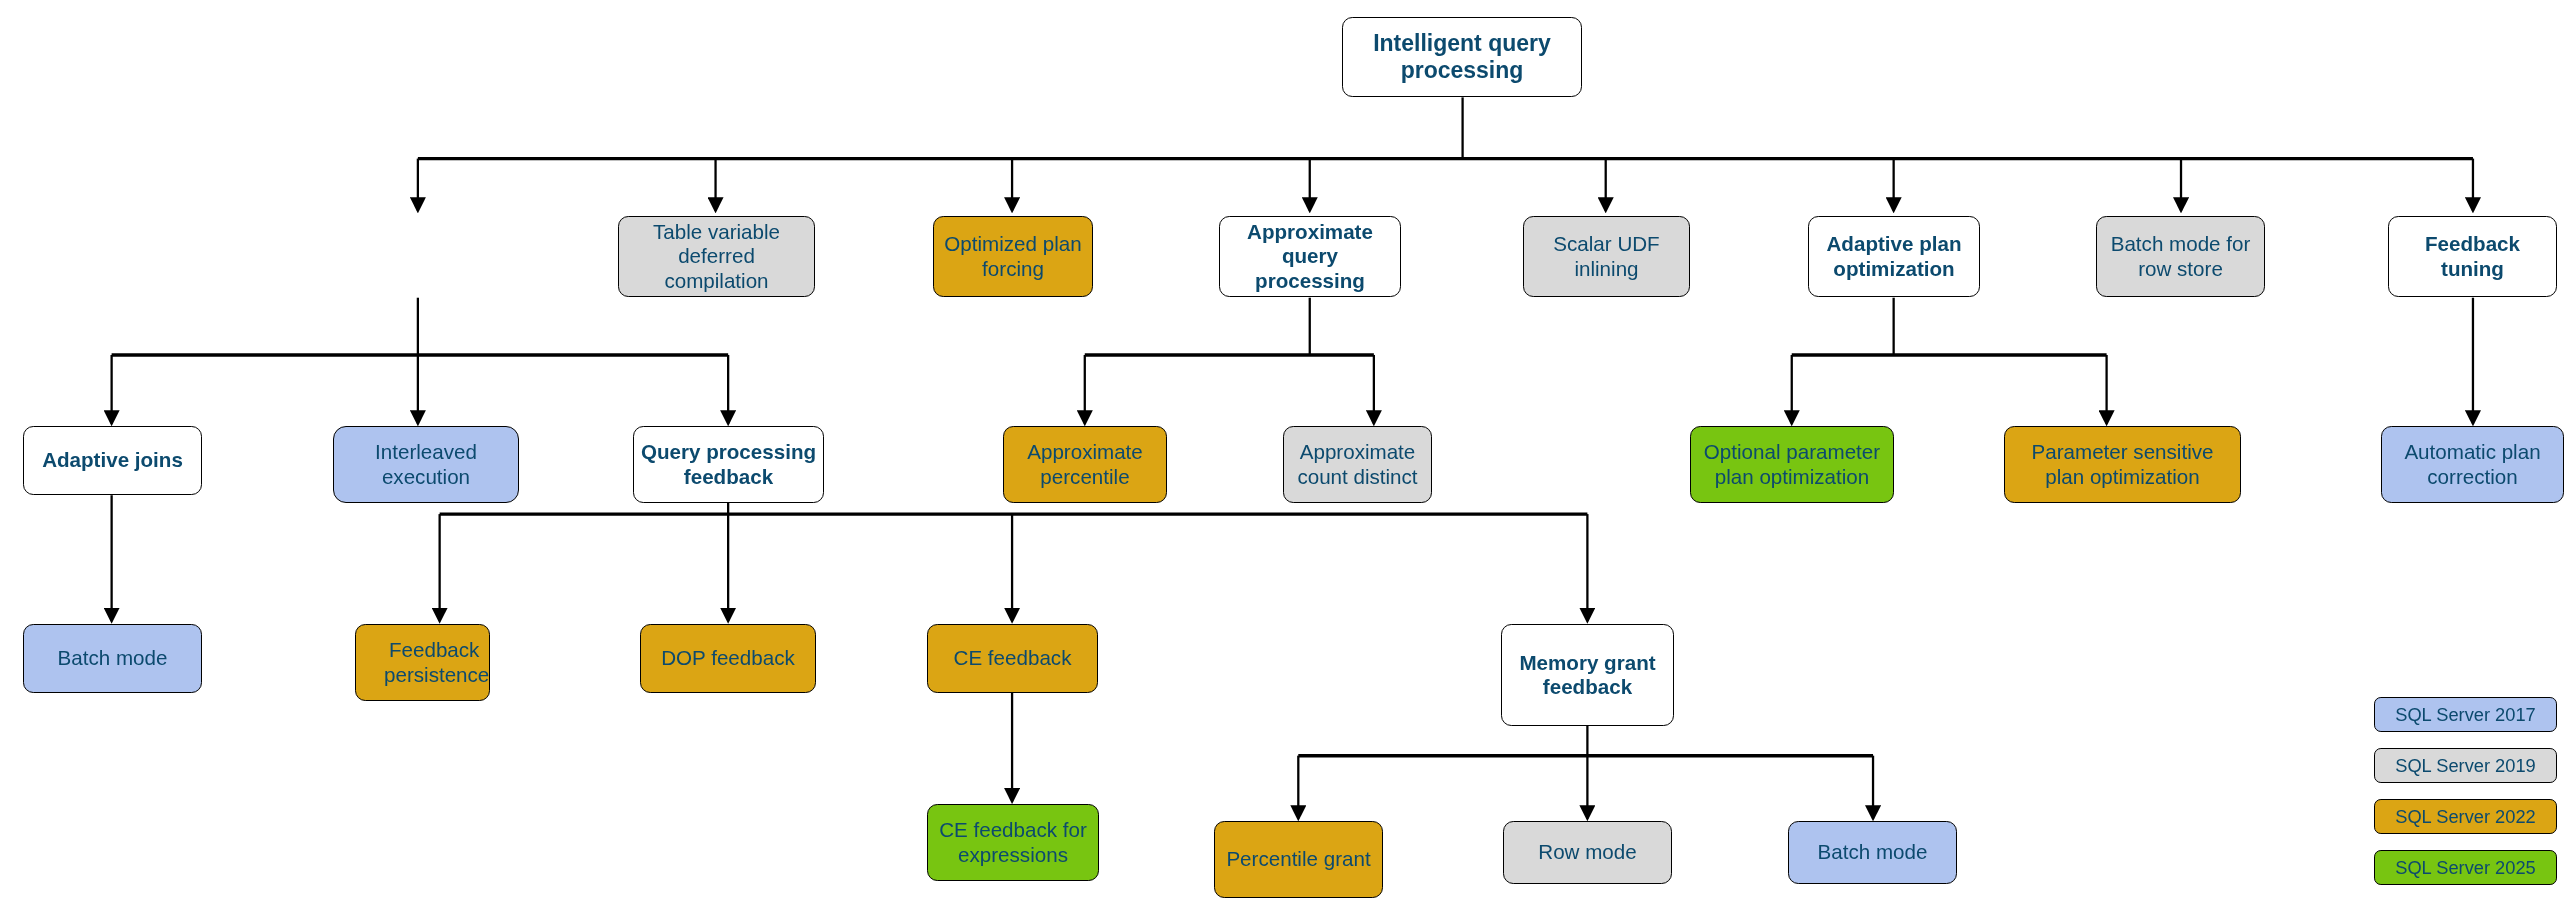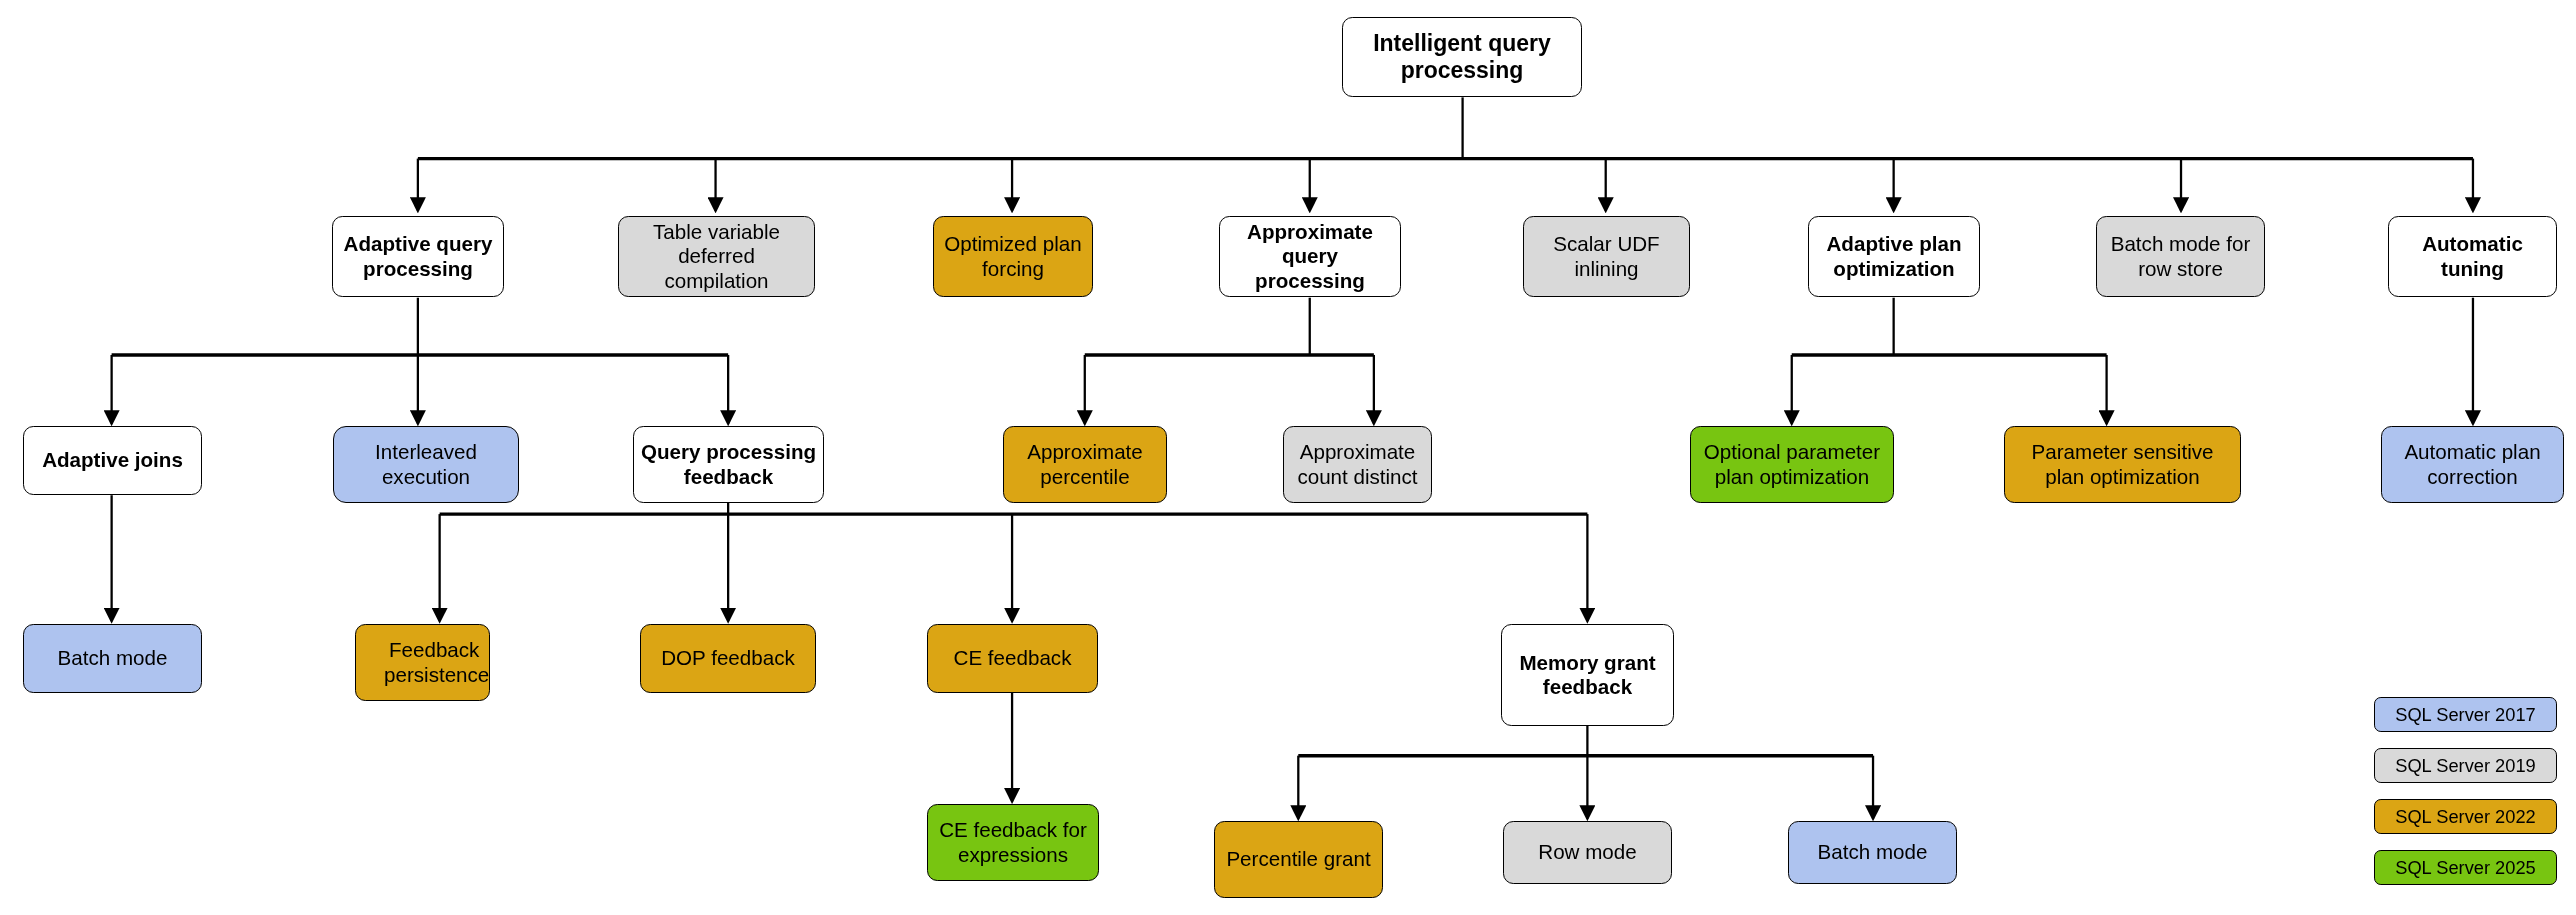--- a/index.html
+++ b/index.html
@@ -8,21 +8,21 @@
   #wires{position:absolute;left:0;top:0;width:2576px;height:916px;}
   .node{
     position:absolute;
     box-sizing:border-box;
     border:1.7px solid #000000;
     border-radius:10.3px;
     display:flex;
     align-items:center;
     justify-content:center;
     text-align:center;
-    color:#000000;
+    color:#0c4a6e;
     line-height:1.18;
     padding:2.3px 4.6px;
     z-index:3;
   }
   .node .lbl{display:block;width:100%;}
   .fill-white{background:#ffffff;}
   .fill-grey{background:#d9d9d9;}
   .fill-gold{background:#dba514;}
   .fill-blue{background:#aec3ef;}
   .fill-green{background:#78c511;}
@@ -90,23 +90,20 @@
       <path d="M2268 1320 L2268 1430" marker-end="url(#ah)"></path>
       <path d="M2773 1320 L2773 1430" marker-end="url(#ah)"></path>
       <path d="M3272 1320 L3272 1430" marker-end="url(#ah)"></path>
     </g>
   </svg>
 
   <div class="node fill-white w-bold" style="left:1342px;top:17px;width:240px;height:80px;font-size:23px;">
     <span class="lbl">Intelligent query processing</span>
   </div>
 
-  <div class="node fill-white w-bold" style="left:332px;top:216px;width:172px;height:81px;font-size:20.6px;">
-    <span class="lbl">Adaptive query processing</span>
-  </div>
 
   <div class="node fill-grey w-norm" style="left:618px;top:216px;width:197px;height:81px;font-size:20.6px;">
     <span class="lbl">Table variable deferred compilation</span>
   </div>
 
   <div class="node fill-gold w-norm" style="left:933px;top:216px;width:160px;height:81px;font-size:20.6px;">
     <span class="lbl">Optimized plan forcing</span>
   </div>
 
   <div class="node fill-white w-bold" style="left:1219px;top:216px;width:182px;height:81px;font-size:20.6px;">
@@ -119,21 +116,21 @@
 
   <div class="node fill-white w-bold" style="left:1808px;top:216px;width:172px;height:81px;font-size:20.6px;">
     <span class="lbl">Adaptive plan optimization</span>
   </div>
 
   <div class="node fill-grey w-norm" style="left:2096px;top:216px;width:169px;height:81px;font-size:20.6px;">
     <span class="lbl">Batch mode for row store</span>
   </div>
 
   <div class="node fill-white w-bold" style="left:2388px;top:216px;width:169px;height:81px;font-size:20.6px;">
-    <span class="lbl">Automatic tuning</span>
+    <span class="lbl">Feedback tuning</span>
   </div>
 
   <div class="node fill-white w-bold" style="left:23px;top:426px;width:179px;height:69px;font-size:20.6px;">
     <span class="lbl">Adaptive joins</span>
   </div>
 
   <div class="node fill-blue w-norm" style="left:333px;top:426px;width:186px;height:77px;font-size:20.6px;border-radius:13px;">
     <span class="lbl">Interleaved execution</span>
   </div>
 

